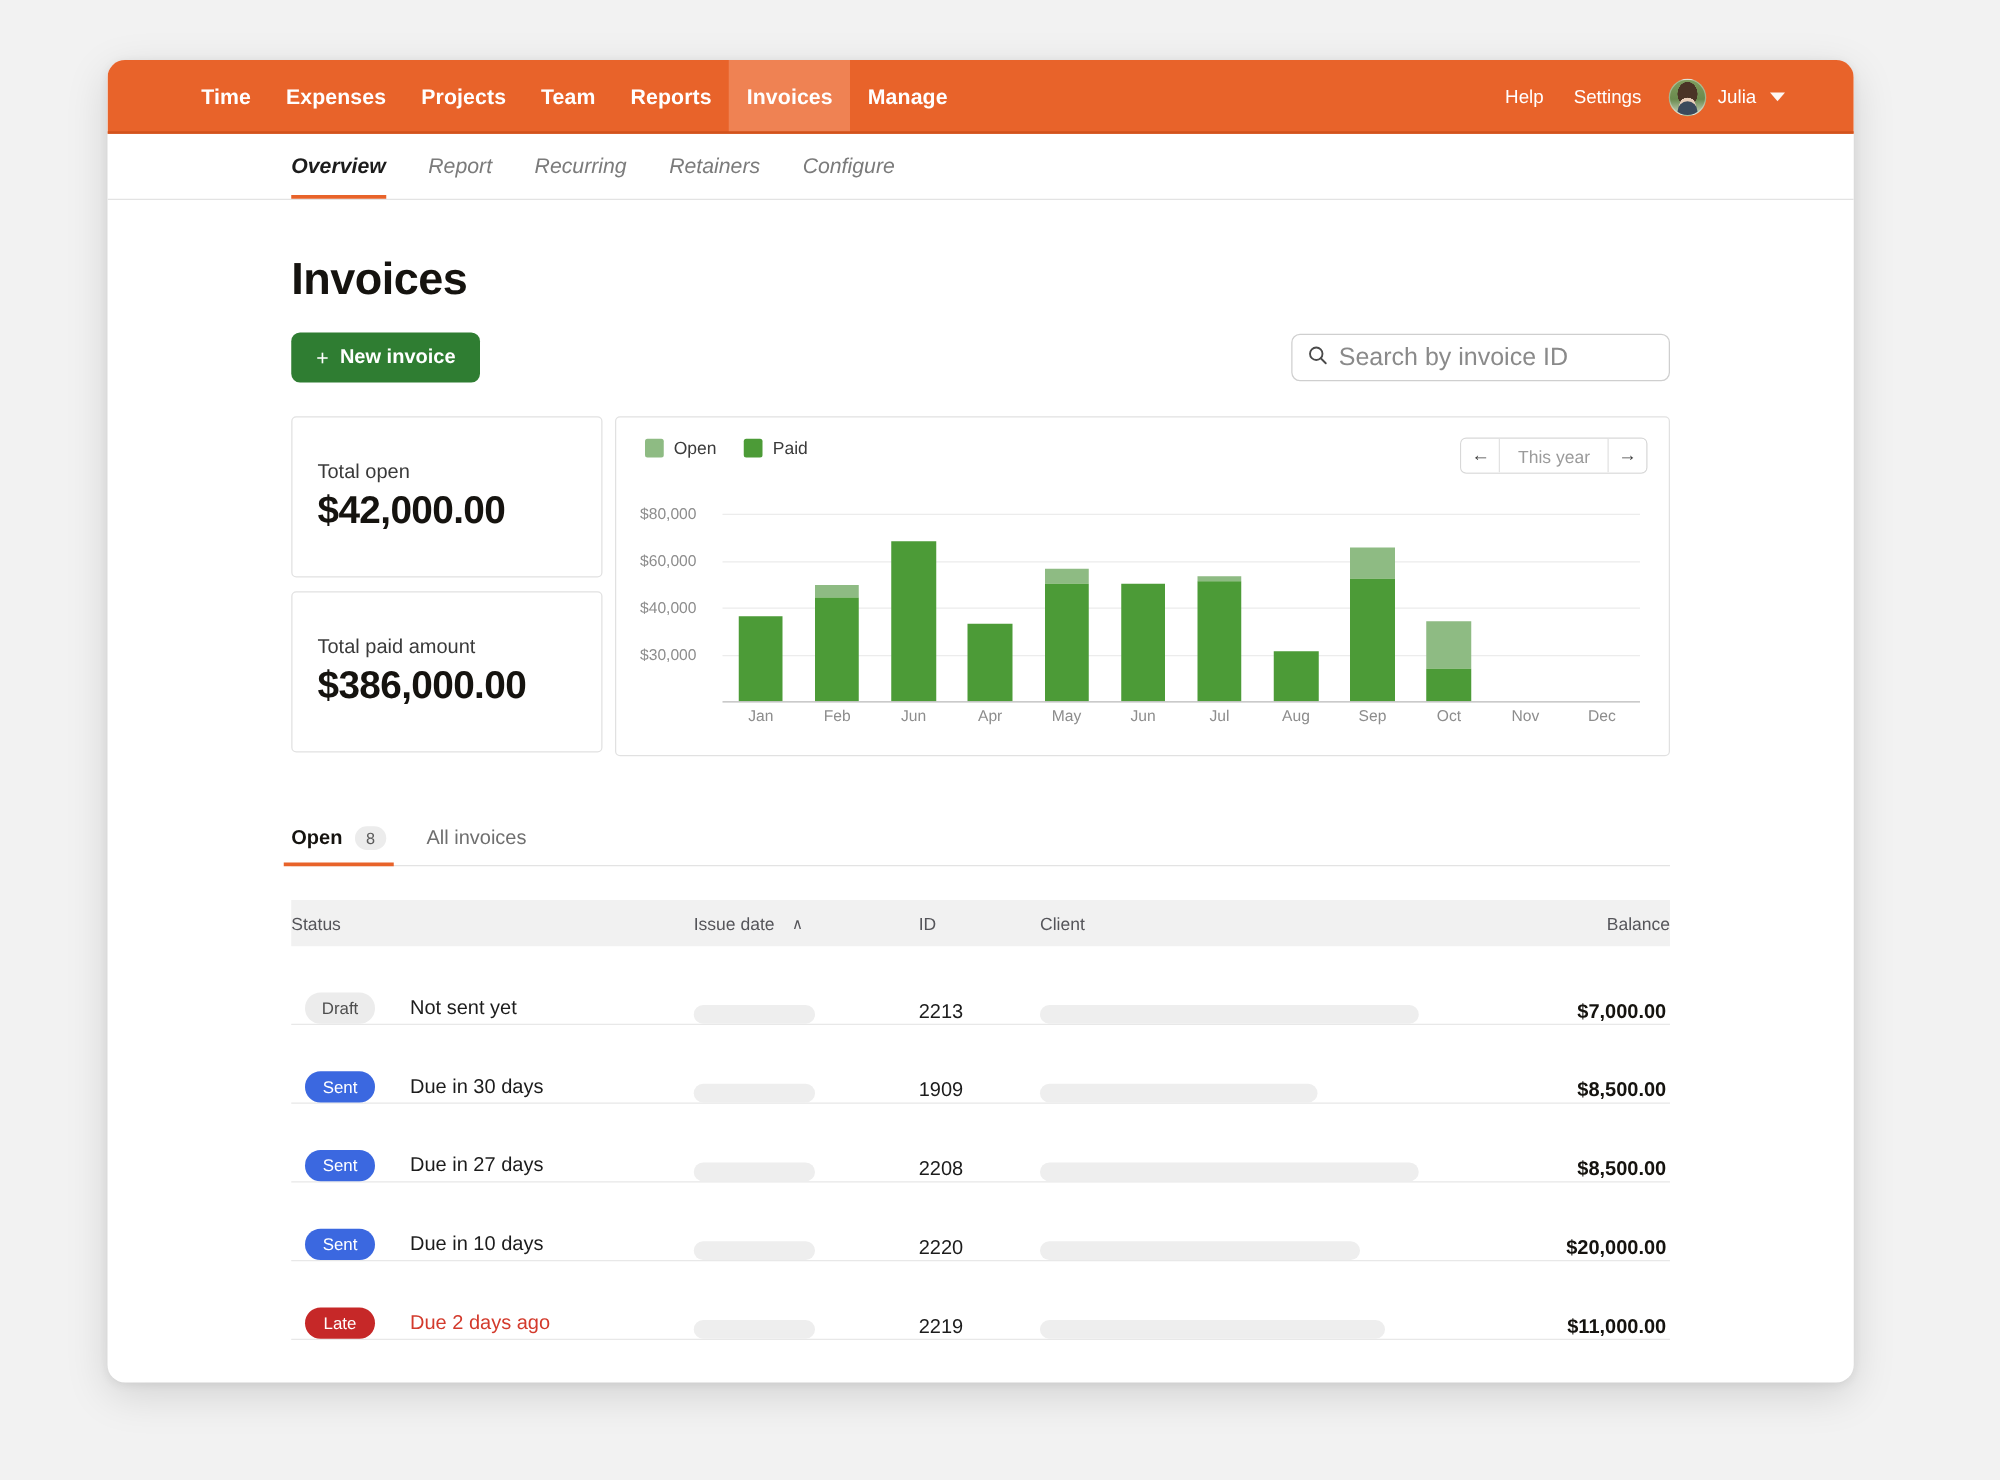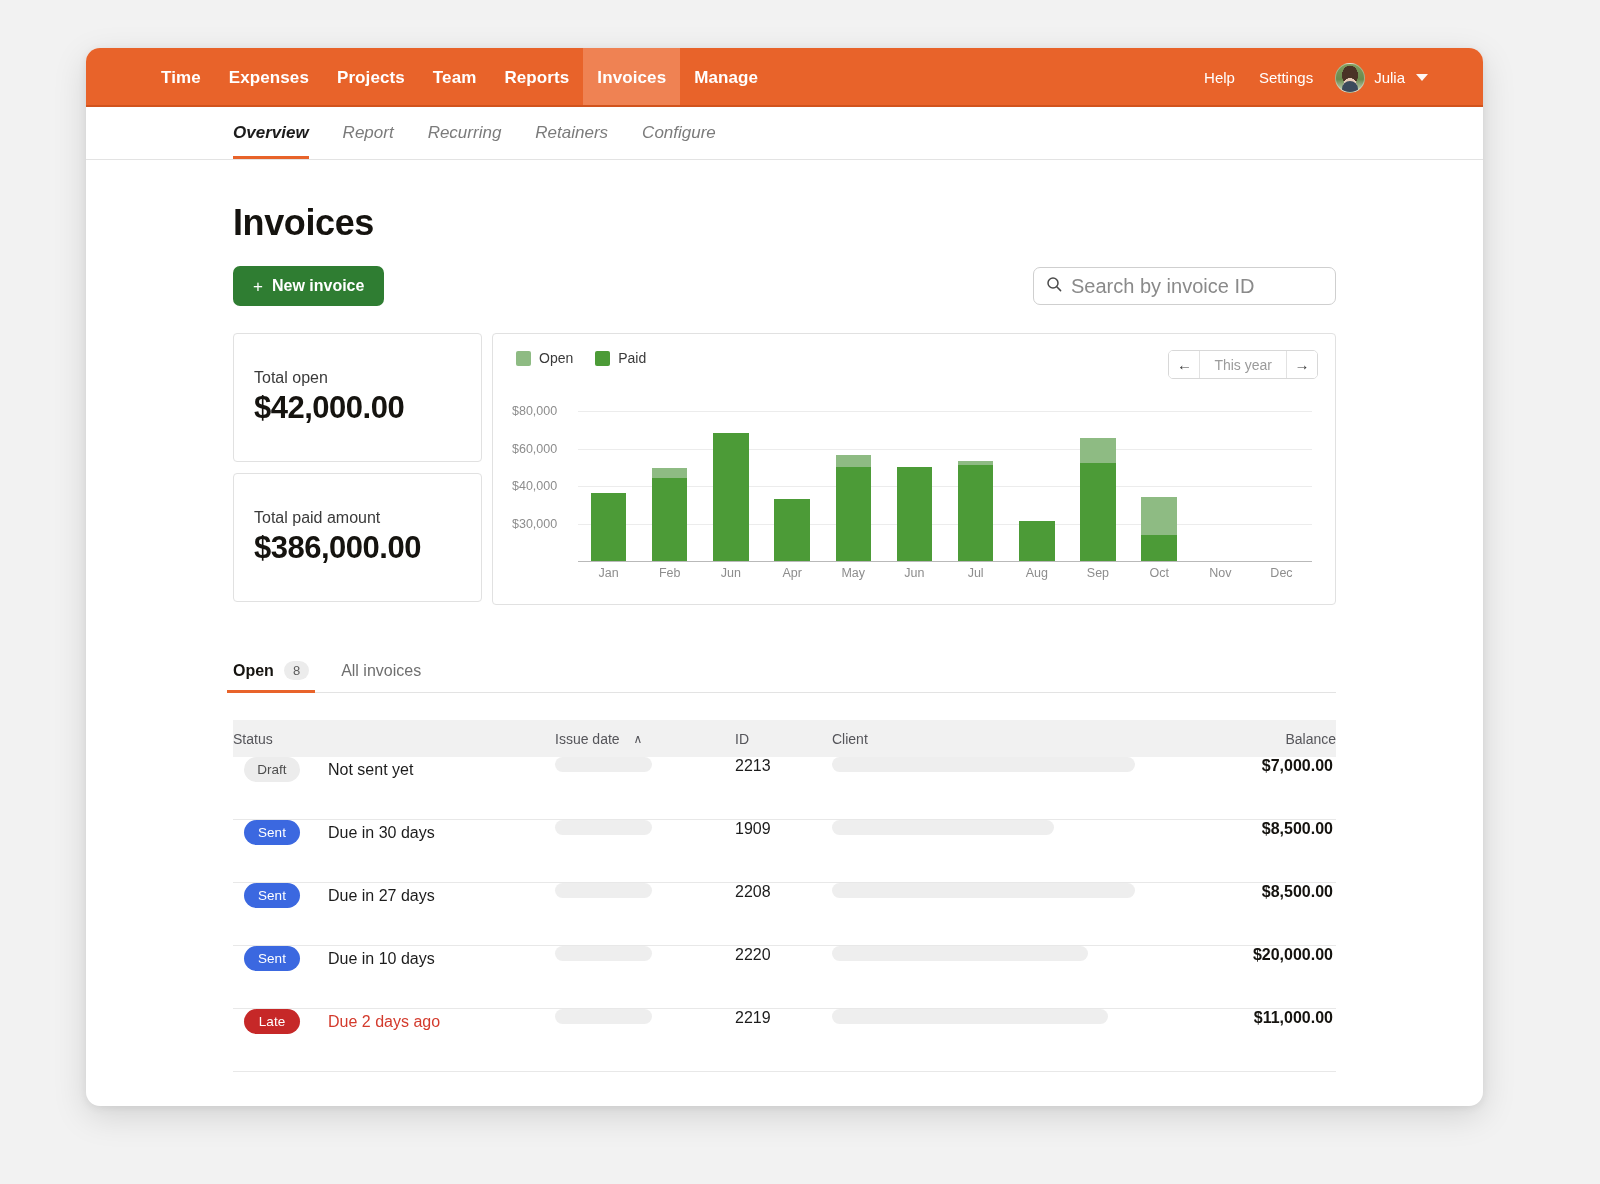--- a/index.html
+++ b/index.html
@@ -250,21 +250,21 @@
   }
   .thead .th { padding: 0 0 0 0; }
   .c-status { width: 322px; padding-left: 11px; flex: 0 0 322px; }
   .c-date   { width: 180px; flex: 0 0 180px; display: flex; align-items: center; gap: 14px; }
   .c-id     { width: 97px; flex: 0 0 97px; }
   .c-client { flex: 1 1 auto; }
   .c-balance{ width: 170px; flex: 0 0 170px; text-align: right; padding-right: 3px; }
   .sort-caret { font-size: 12px; color: #55555a; }
 
   .trow {
-    display: flex; align-items: flex-start;
+    display: flex; align-items: flex-end;
     height: 63px;
     border-bottom: 1px solid #e8e8e8;
     font-size: 16px; color: #1c1c1c;
   }
   .badge {
     display: inline-flex; align-items: center; justify-content: center;
     height: 25px; min-width: 56px; padding: 0 13px;
     border-radius: 13px; font-size: 13.5px;
     white-space: nowrap;
   }

